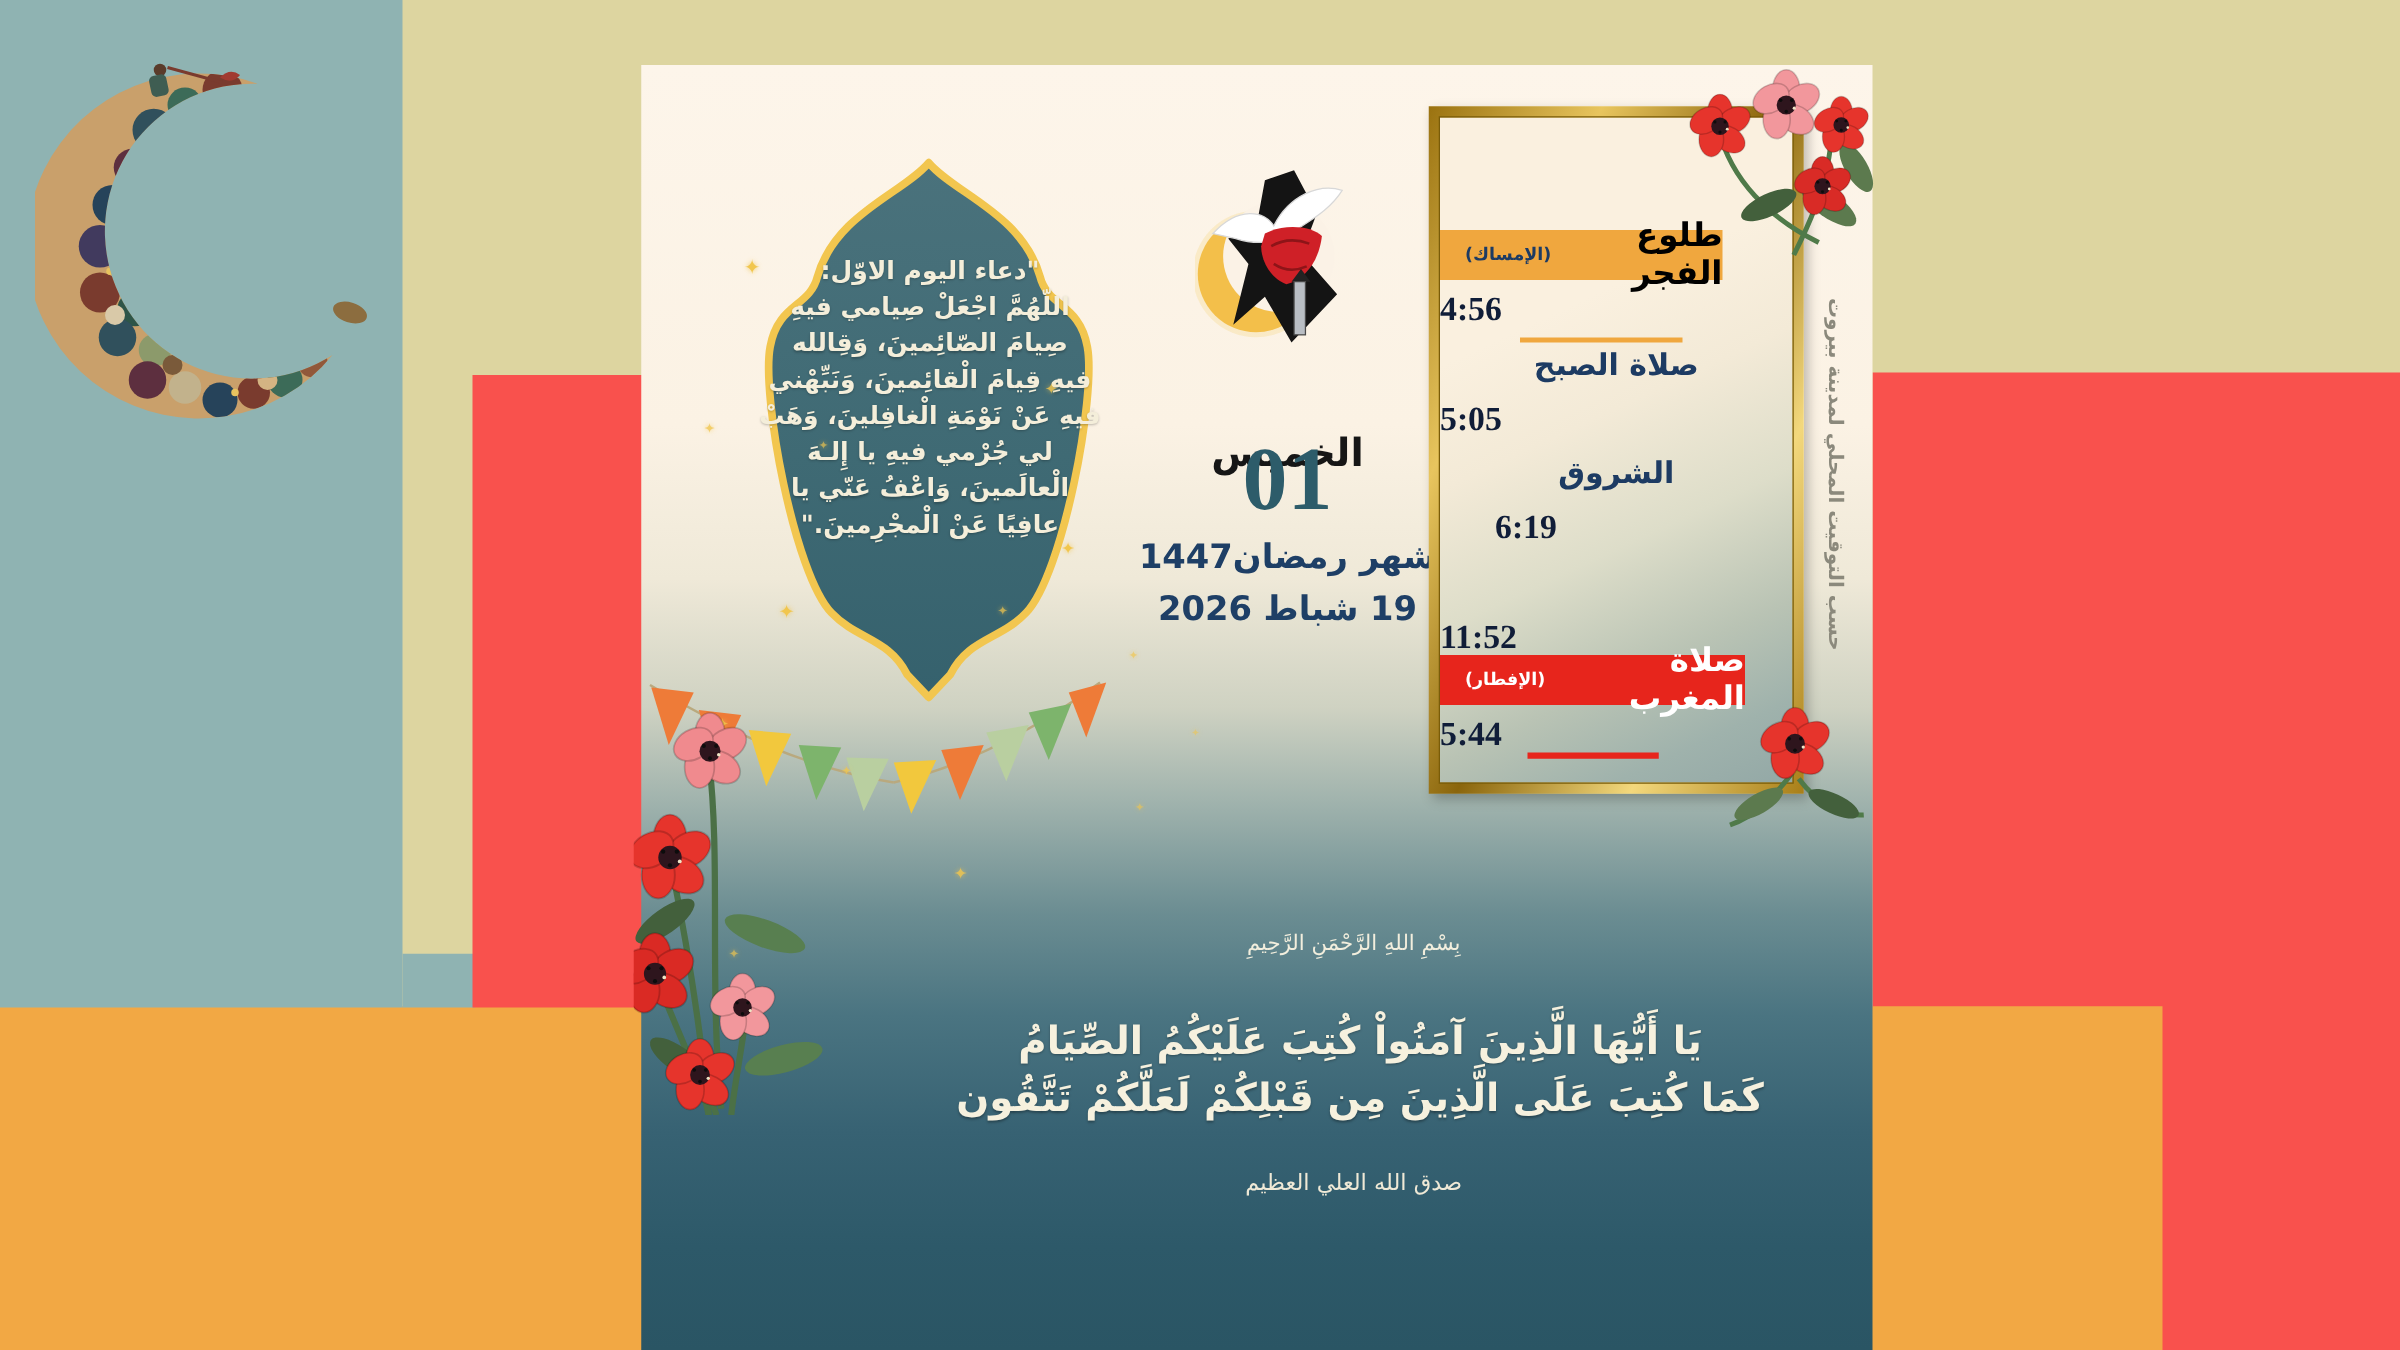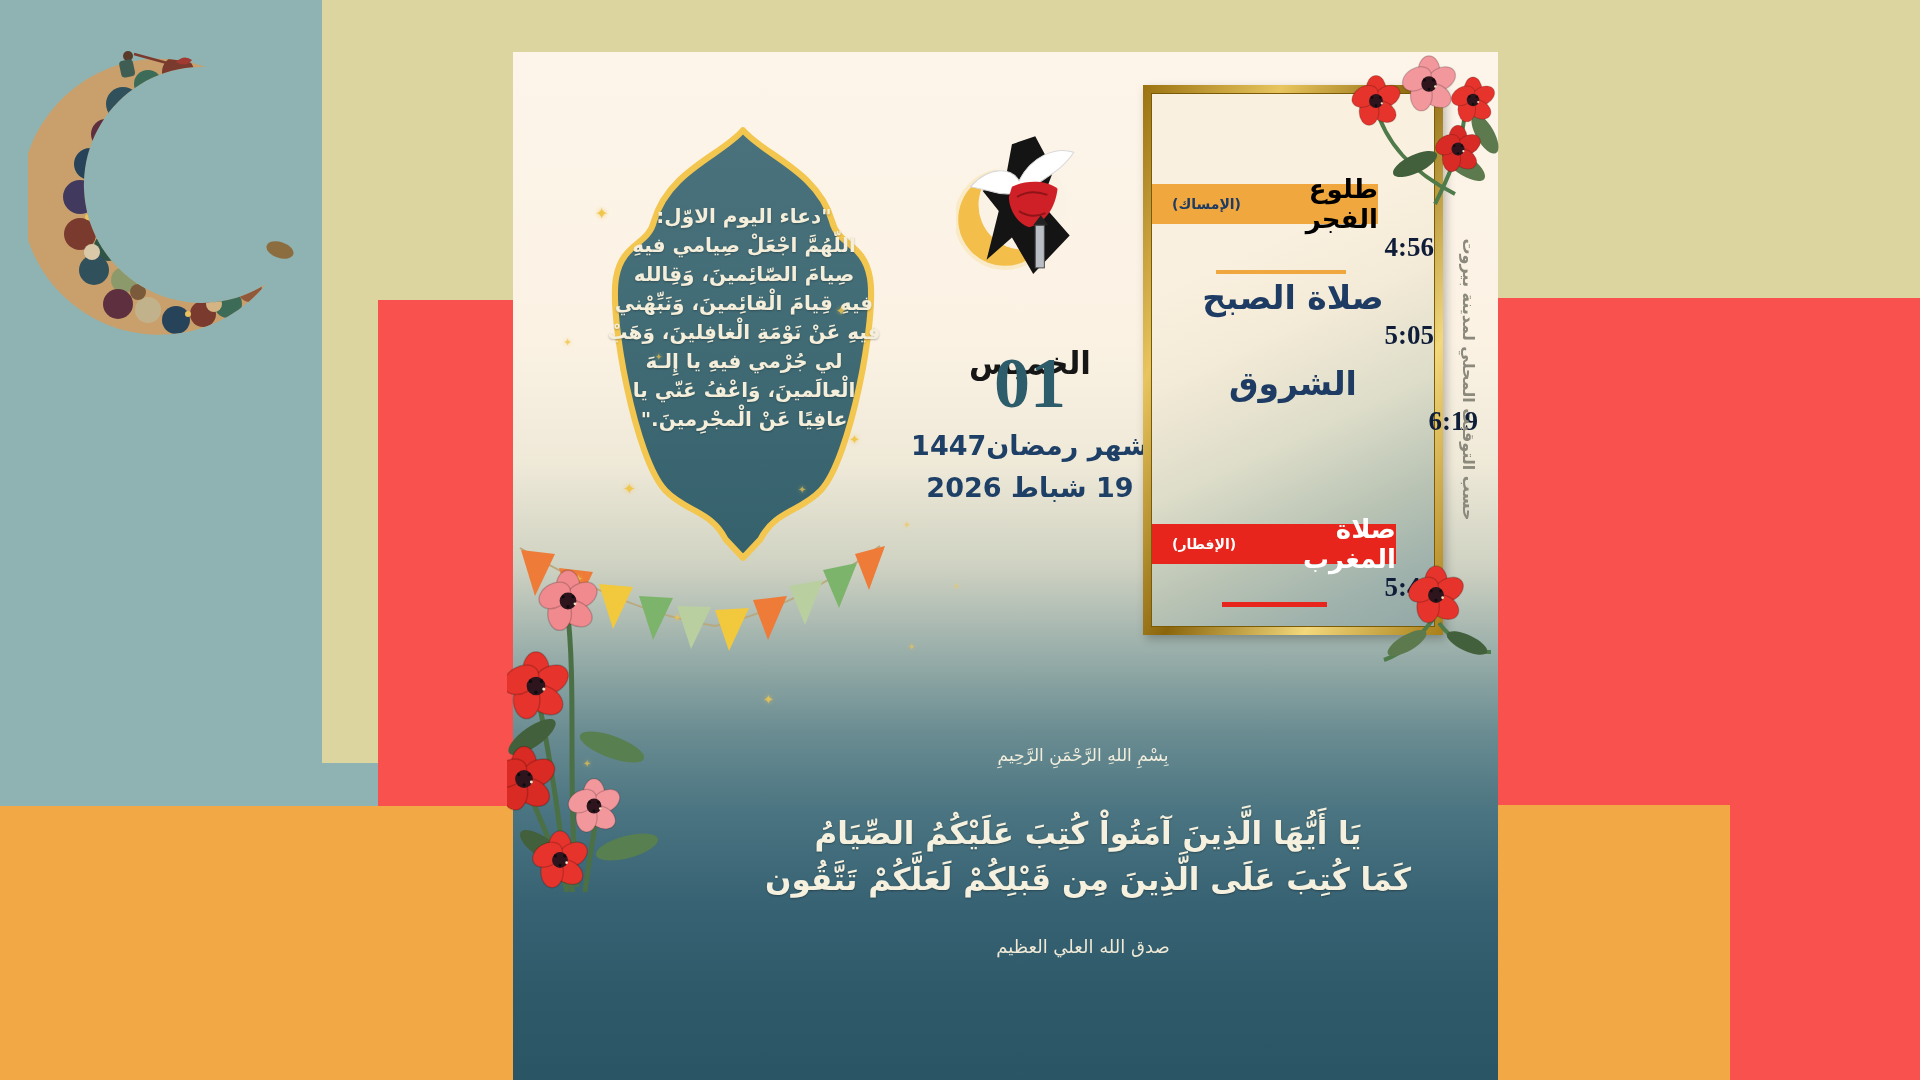--- a/index.html
+++ b/index.html
@@ -37,22 +37,22 @@
   .greg{left:397px;top:420px;width:240px;text-align:center;direction:rtl;
         color:#1e3f66;font-size:27px;font-weight:bold;}
 
   
   .panel{left:630px;top:33px;width:300px;height:550px;box-sizing:border-box;padding:8px;
          background:linear-gradient(115deg,#9a7210,#e8c55e 25%,#8a650c 50%,#f3d87c 75%,#a87e18);
          box-shadow:3px 4px 9px rgba(0,0,0,.25);}
   .panel-inner{position:relative;width:100%;height:100%;border:1px solid #7a5c08;box-sizing:border-box;
          background:linear-gradient(155deg,#faf0df 30%,#f3ead7 45%,#ddddc9 62%,#b9c3b4 78%,#9fb2ac 90%,#93a8a6 100%);}
   .p-row{position:absolute;left:0;width:100%;text-align:center;direction:rtl;
-         color:#1d3b63;font-size:33px;font-weight:bold;}
-  .p-time{position:absolute;left:0;width:100%;text-align:right;
+         color:#1d3b63;font-size:24px;font-weight:bold;}
+  .p-time{position:absolute;left:0;width:100%;text-align:left;
           font-family:"Liberation Serif","DejaVu Serif",serif;font-weight:bold;
           font-size:27px;color:#101d38;}
   .bar{position:absolute;display:flex;align-items:center;justify-content:center;gap:6px;direction:rtl;}
   .bar-fajr{left:0;top:90px;width:226px;height:40px;background:#f0a73e;}
   .bar-maghrib{left:0;top:430px;width:244px;height:40px;background:#e7251c;}
   .bar-label{font-size:26px;font-weight:bold;color:#000000;}
   .bar-sub{font-size:14px;font-weight:bold;color:#1d3b63;padding-left:20px;}
   .bar-maghrib .bar-label,.bar-maghrib .bar-sub{color:#ffffff;}
   .rule{position:absolute;}
   .rule-fajr{left:64px;top:176px;width:130px;height:4px;background:#f0a73e;}
@@ -190,20 +190,21 @@
         </div>
         <div class="p-time" style="top:138px;">4:56</div>
         <div class="rule rule-fajr"></div>
 
         <div class="p-row" style="top:184px;">صلاة الصبح</div>
         <div class="p-time" style="top:226px;">5:05</div>
 
         <div class="p-row" style="top:270px;">الشروق</div>
         <div class="p-time" style="top:312px;padding-left:44px;">6:19</div>
 
+        <div class="p-time" style="top:400px;">11:52</div>
 
         <div class="bar bar-maghrib">
           <span class="bar-label">صلاة المغرب</span>
           <span class="bar-sub">(الإفطار)</span>
         </div>
         <div class="p-time" style="top:478px;">5:44</div>
         <div class="rule rule-maghrib"></div>
       </div>
     </div>
 

